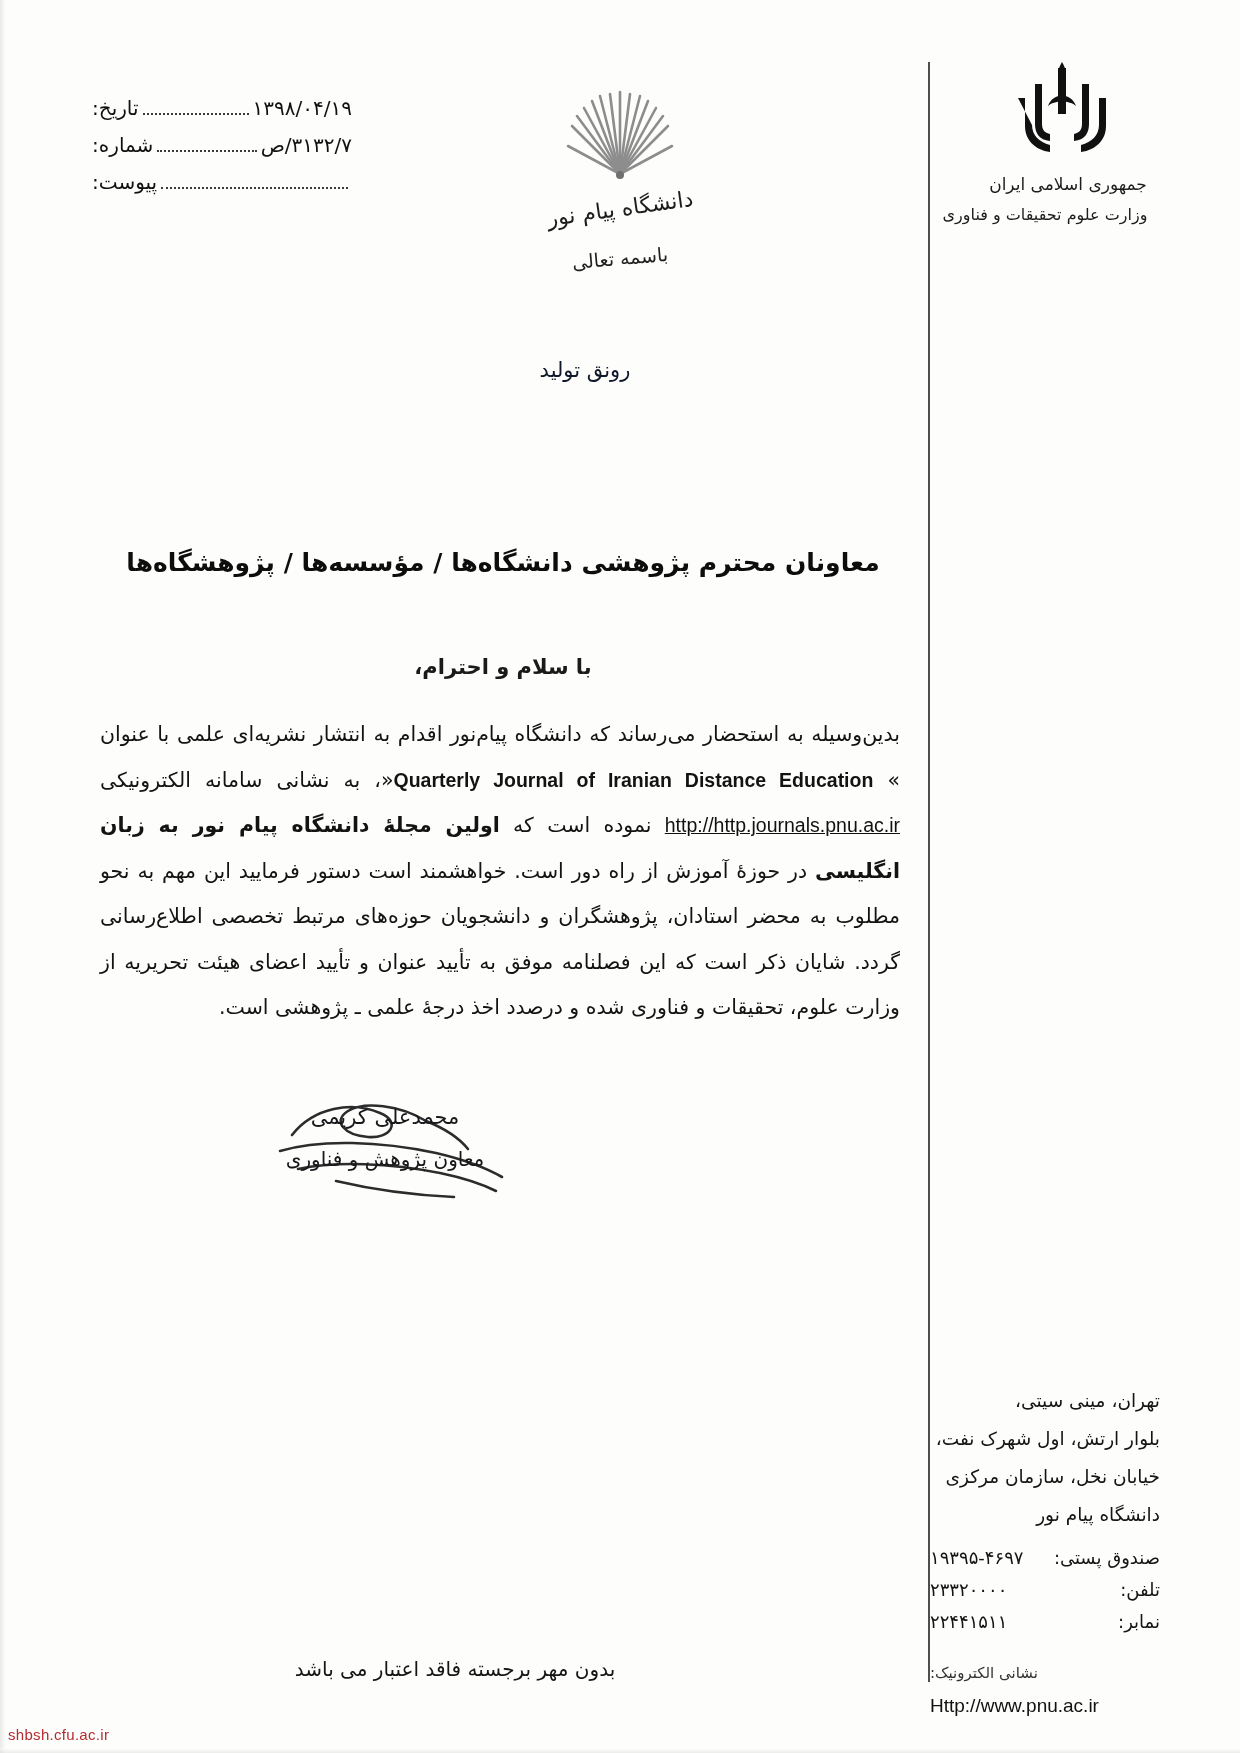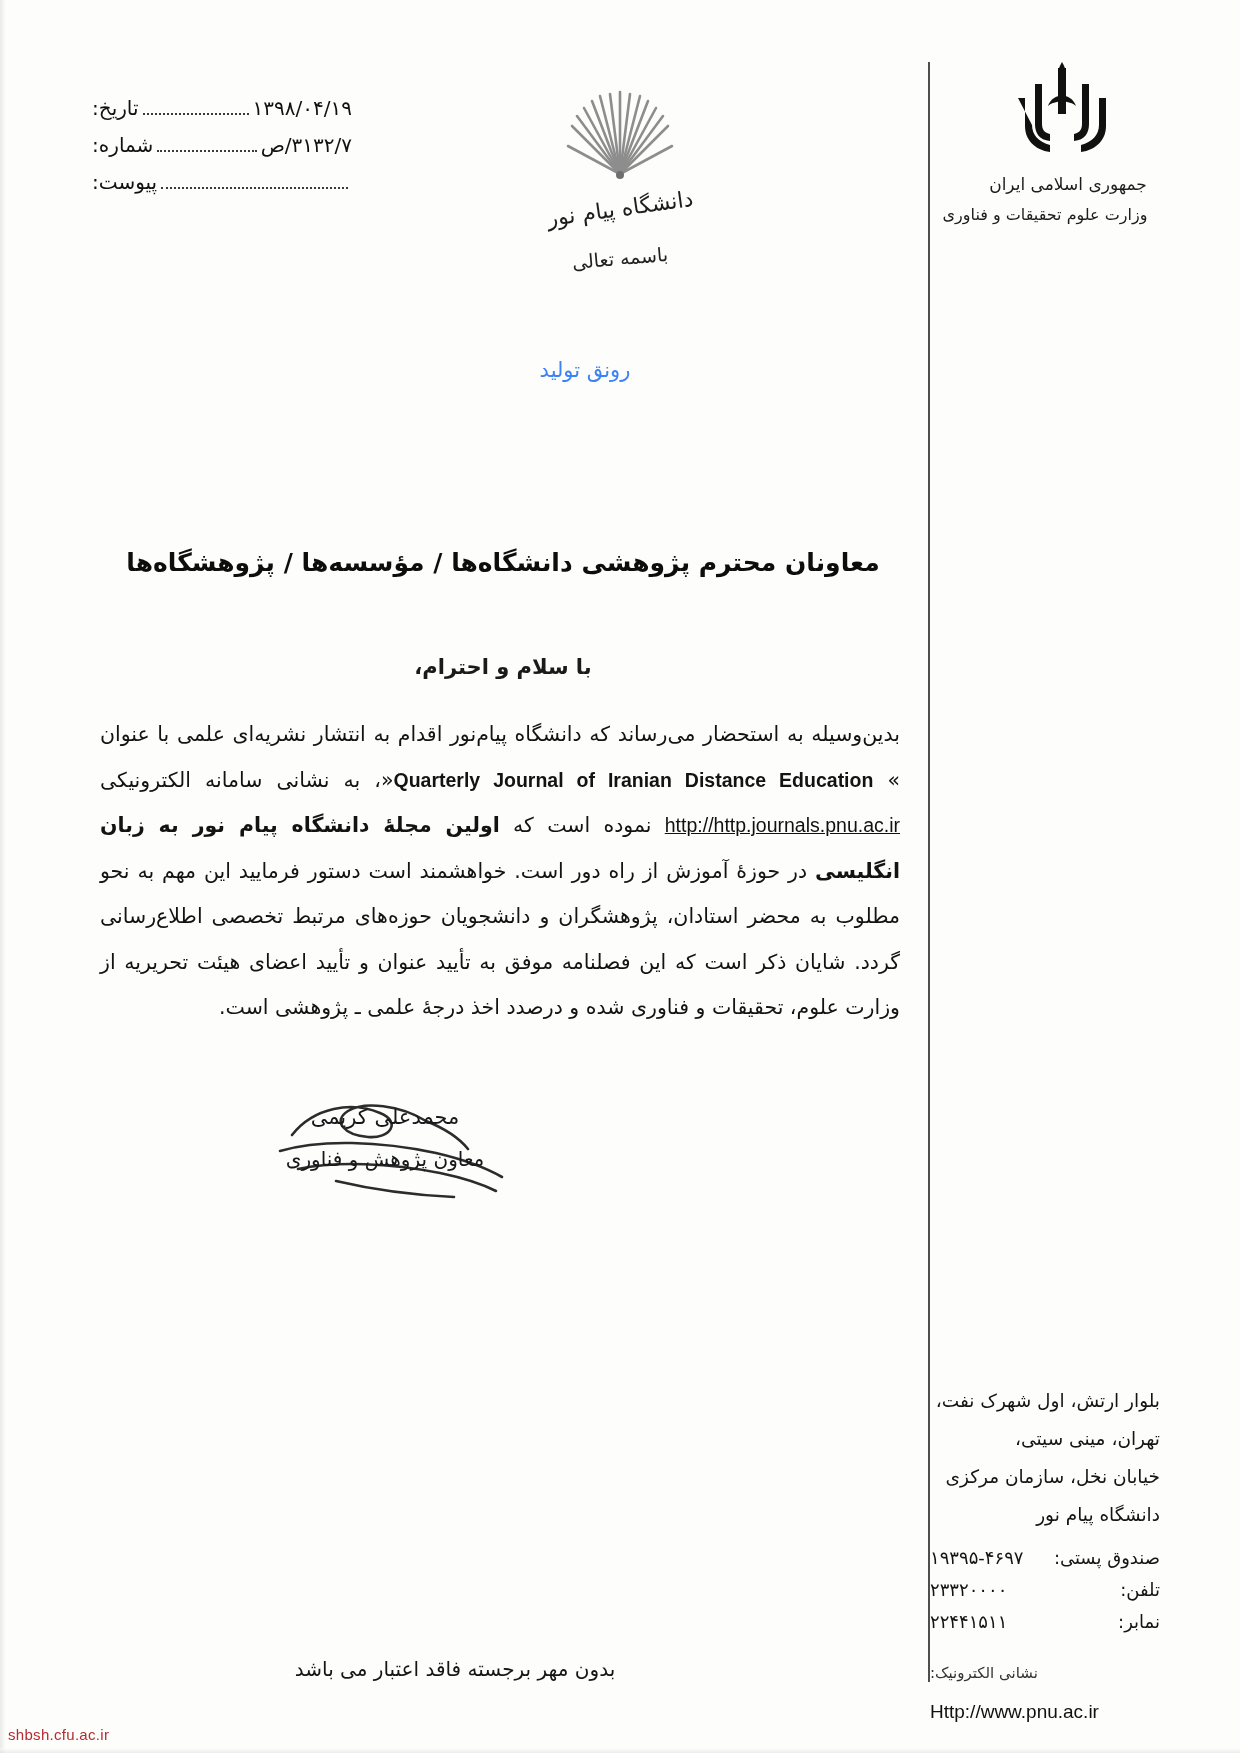--- a/index.html
+++ b/index.html
@@ -125,21 +125,21 @@
   }
 
   
   .slogan {
     position: absolute;
     left: 0; right: 0;
     top: 358px;
     text-align: center;
     font-size: 21px;
     padding-right: 70px;
-    color: #3b82f6;
+    color: #0f172a;
   }
 
   .addressee {
     position: absolute;
     right: 330px;
     left: 96px;
     top: 548px;
     text-align: center;
     font-size: 25px;
     font-weight: bold;
@@ -250,21 +250,21 @@
     margin-top: 22px;
     font-size: 15px;
     text-align: left;
     color: #333;
   }
   .email-val {
     font-family: "Liberation Sans", sans-serif;
     direction: ltr;
     text-align: left;
     font-size: 19px;
-    margin-top: 8px;
+    margin-top: 2px;
     color: #111;
   }
 
   
   .footer-note {
     position: absolute;
     left: 0; right: 330px;
     bottom: 72px;
     text-align: center;
     font-size: 20px;
@@ -378,22 +378,22 @@
         <path d="M58 92 C96 84 150 86 200 96 C224 101 244 108 256 114"></path>
         <path d="M186 44 C206 52 220 62 228 72"></path>
         <path d="M96 104 C130 112 170 118 214 120"></path>
       </g>
     </svg>
     <div class="sign-name">محمدعلی کریمی</div>
     <div class="sign-title">معاون پژوهش و فناوری</div>
   </div>
 
   <div class="addr">
+    <div>تهران، مینی سیتی،</div>
     <div>بلوار ارتش، اول شهرک نفت،</div>
-    <div>تهران، مینی سیتی،</div>
     <div>خیابان نخل، سازمان مرکزی</div>
     <div class="spread">
       <span>دانشگاه</span>
       <span>پیام</span>
       <span>نور</span>
     </div>
   </div>
 
   <div class="contact">
     <div class="row">

